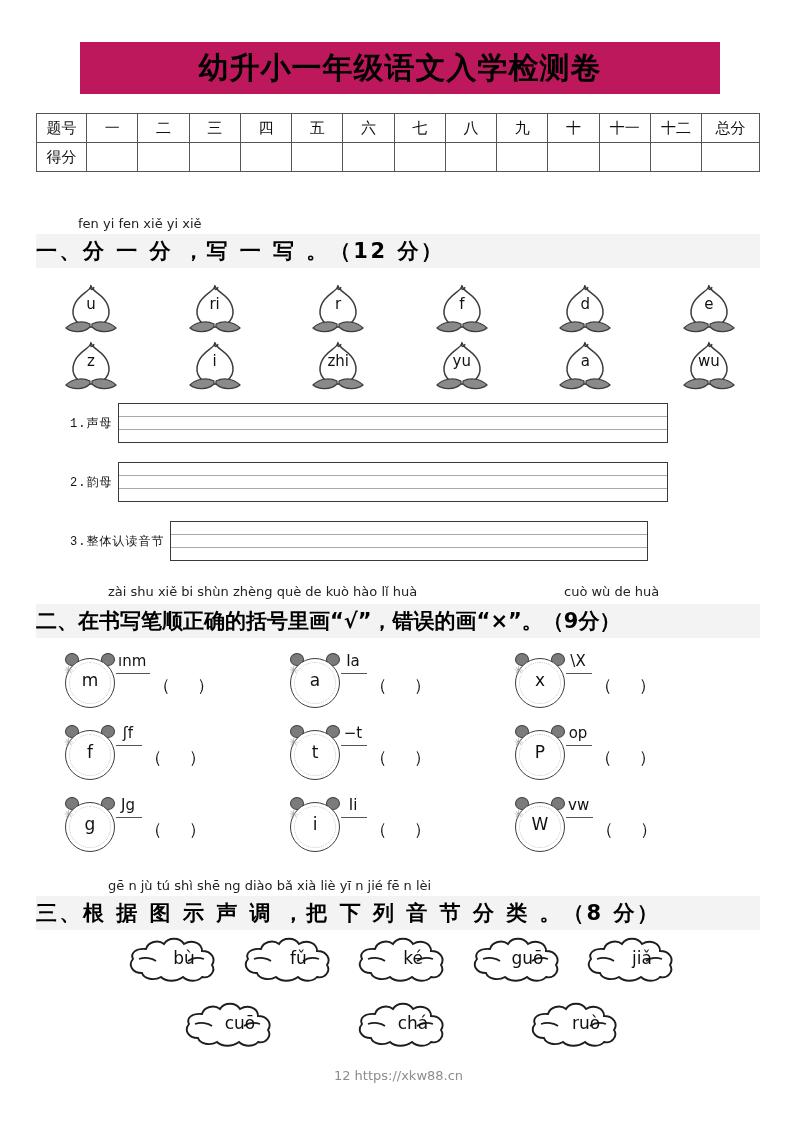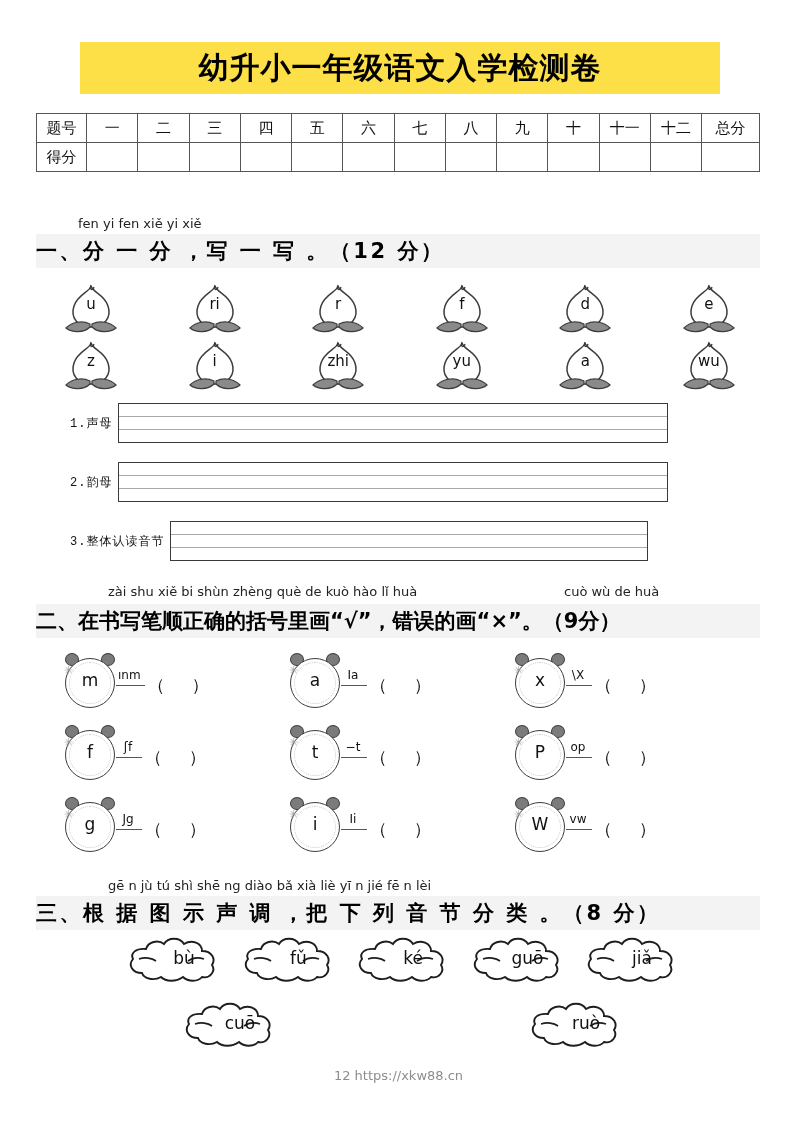--- a/index.html
+++ b/index.html
@@ -11,21 +11,21 @@
     color: #1a1a1a;
     position: relative;
     overflow: hidden;
   }
 
   
   .title-band {
     position: absolute;
     left: 80px; top: 42px;
     width: 640px; height: 52px;
-    background: #fde047;
+    background: #be185d;
     display: flex; align-items: center; justify-content: center;
   }
   .title-text {
     font-family: "DejaVu Sans", "Liberation Sans", sans-serif;
     font-weight: bold;
     font-size: 30px;
     letter-spacing: 1px;
     color: #000;
     white-space: nowrap;
   }
@@ -162,24 +162,24 @@
     position: absolute; left: 2px; top: 14px;
     font-size: 11px; color: #9a9a9a; z-index: 4;
   }
   .panda .letter {
     position: absolute; left: 3px; top: 20px;
     width: 50px; text-align: center;
     font-family: "DejaVu Sans", "Liberation Sans", sans-serif;
     font-size: 17px; color: #111; z-index: 5;
   }
   .stroke {
-    margin-top: 18px;
+    margin-top: 2px;
     margin-left: -2px;
     font-family: "DejaVu Sans", "Liberation Sans", sans-serif;
-    font-size: 12px;
+    font-size: 15px;
     color: #111;
     border-bottom: 1.4px solid #555;
     padding: 0 4px 3px 2px;
     min-width: 26px;
     text-align: center;
     white-space: nowrap;
   }
   .paren {
     margin-top: 24px;
     margin-left: 3px;
@@ -581,17 +581,25 @@
       <path d="M84 24 C78 22 72 23 68 26" fill="none" stroke="#1e1e1e" stroke-width="1.7"></path>
     </svg>
     <div class="ctxt">cuō</div>
   </div>
   <div class="cloud">
     <svg width="104" height="48" viewBox="0 0 104 48">
       <path d="M26 14 C28 7 38 4 44 9 C48 2 60 2 64 9 C72 4 82 8 82 16 C92 16 96 24 92 30 C96 36 90 44 82 42 C78 47 68 47 63 42 C56 47 46 47 41 42 C34 46 24 44 22 38 C12 38 8 30 13 24 C10 18 16 13 26 14 Z" fill="#fff" stroke="#1e1e1e" stroke-width="1.9"></path>
       <path d="M19 24 C25 22 32 23 36 26" fill="none" stroke="#1e1e1e" stroke-width="1.7"></path>
       <path d="M84 24 C78 22 72 23 68 26" fill="none" stroke="#1e1e1e" stroke-width="1.7"></path>
     </svg>
+    <div class="ctxt">chá</div>
+  </div>
+  <div class="cloud">
+    <svg width="104" height="48" viewBox="0 0 104 48">
+      <path d="M26 14 C28 7 38 4 44 9 C48 2 60 2 64 9 C72 4 82 8 82 16 C92 16 96 24 92 30 C96 36 90 44 82 42 C78 47 68 47 63 42 C56 47 46 47 41 42 C34 46 24 44 22 38 C12 38 8 30 13 24 C10 18 16 13 26 14 Z" fill="#fff" stroke="#1e1e1e" stroke-width="1.9"></path>
+      <path d="M19 24 C25 22 32 23 36 26" fill="none" stroke="#1e1e1e" stroke-width="1.7"></path>
+      <path d="M84 24 C78 22 72 23 68 26" fill="none" stroke="#1e1e1e" stroke-width="1.7"></path>
+    </svg>
     <div class="ctxt">ruò</div>
   </div>
 </div>
 
 <div class="footer">12 https://xkw88.cn</div>
 
 </body></html>

